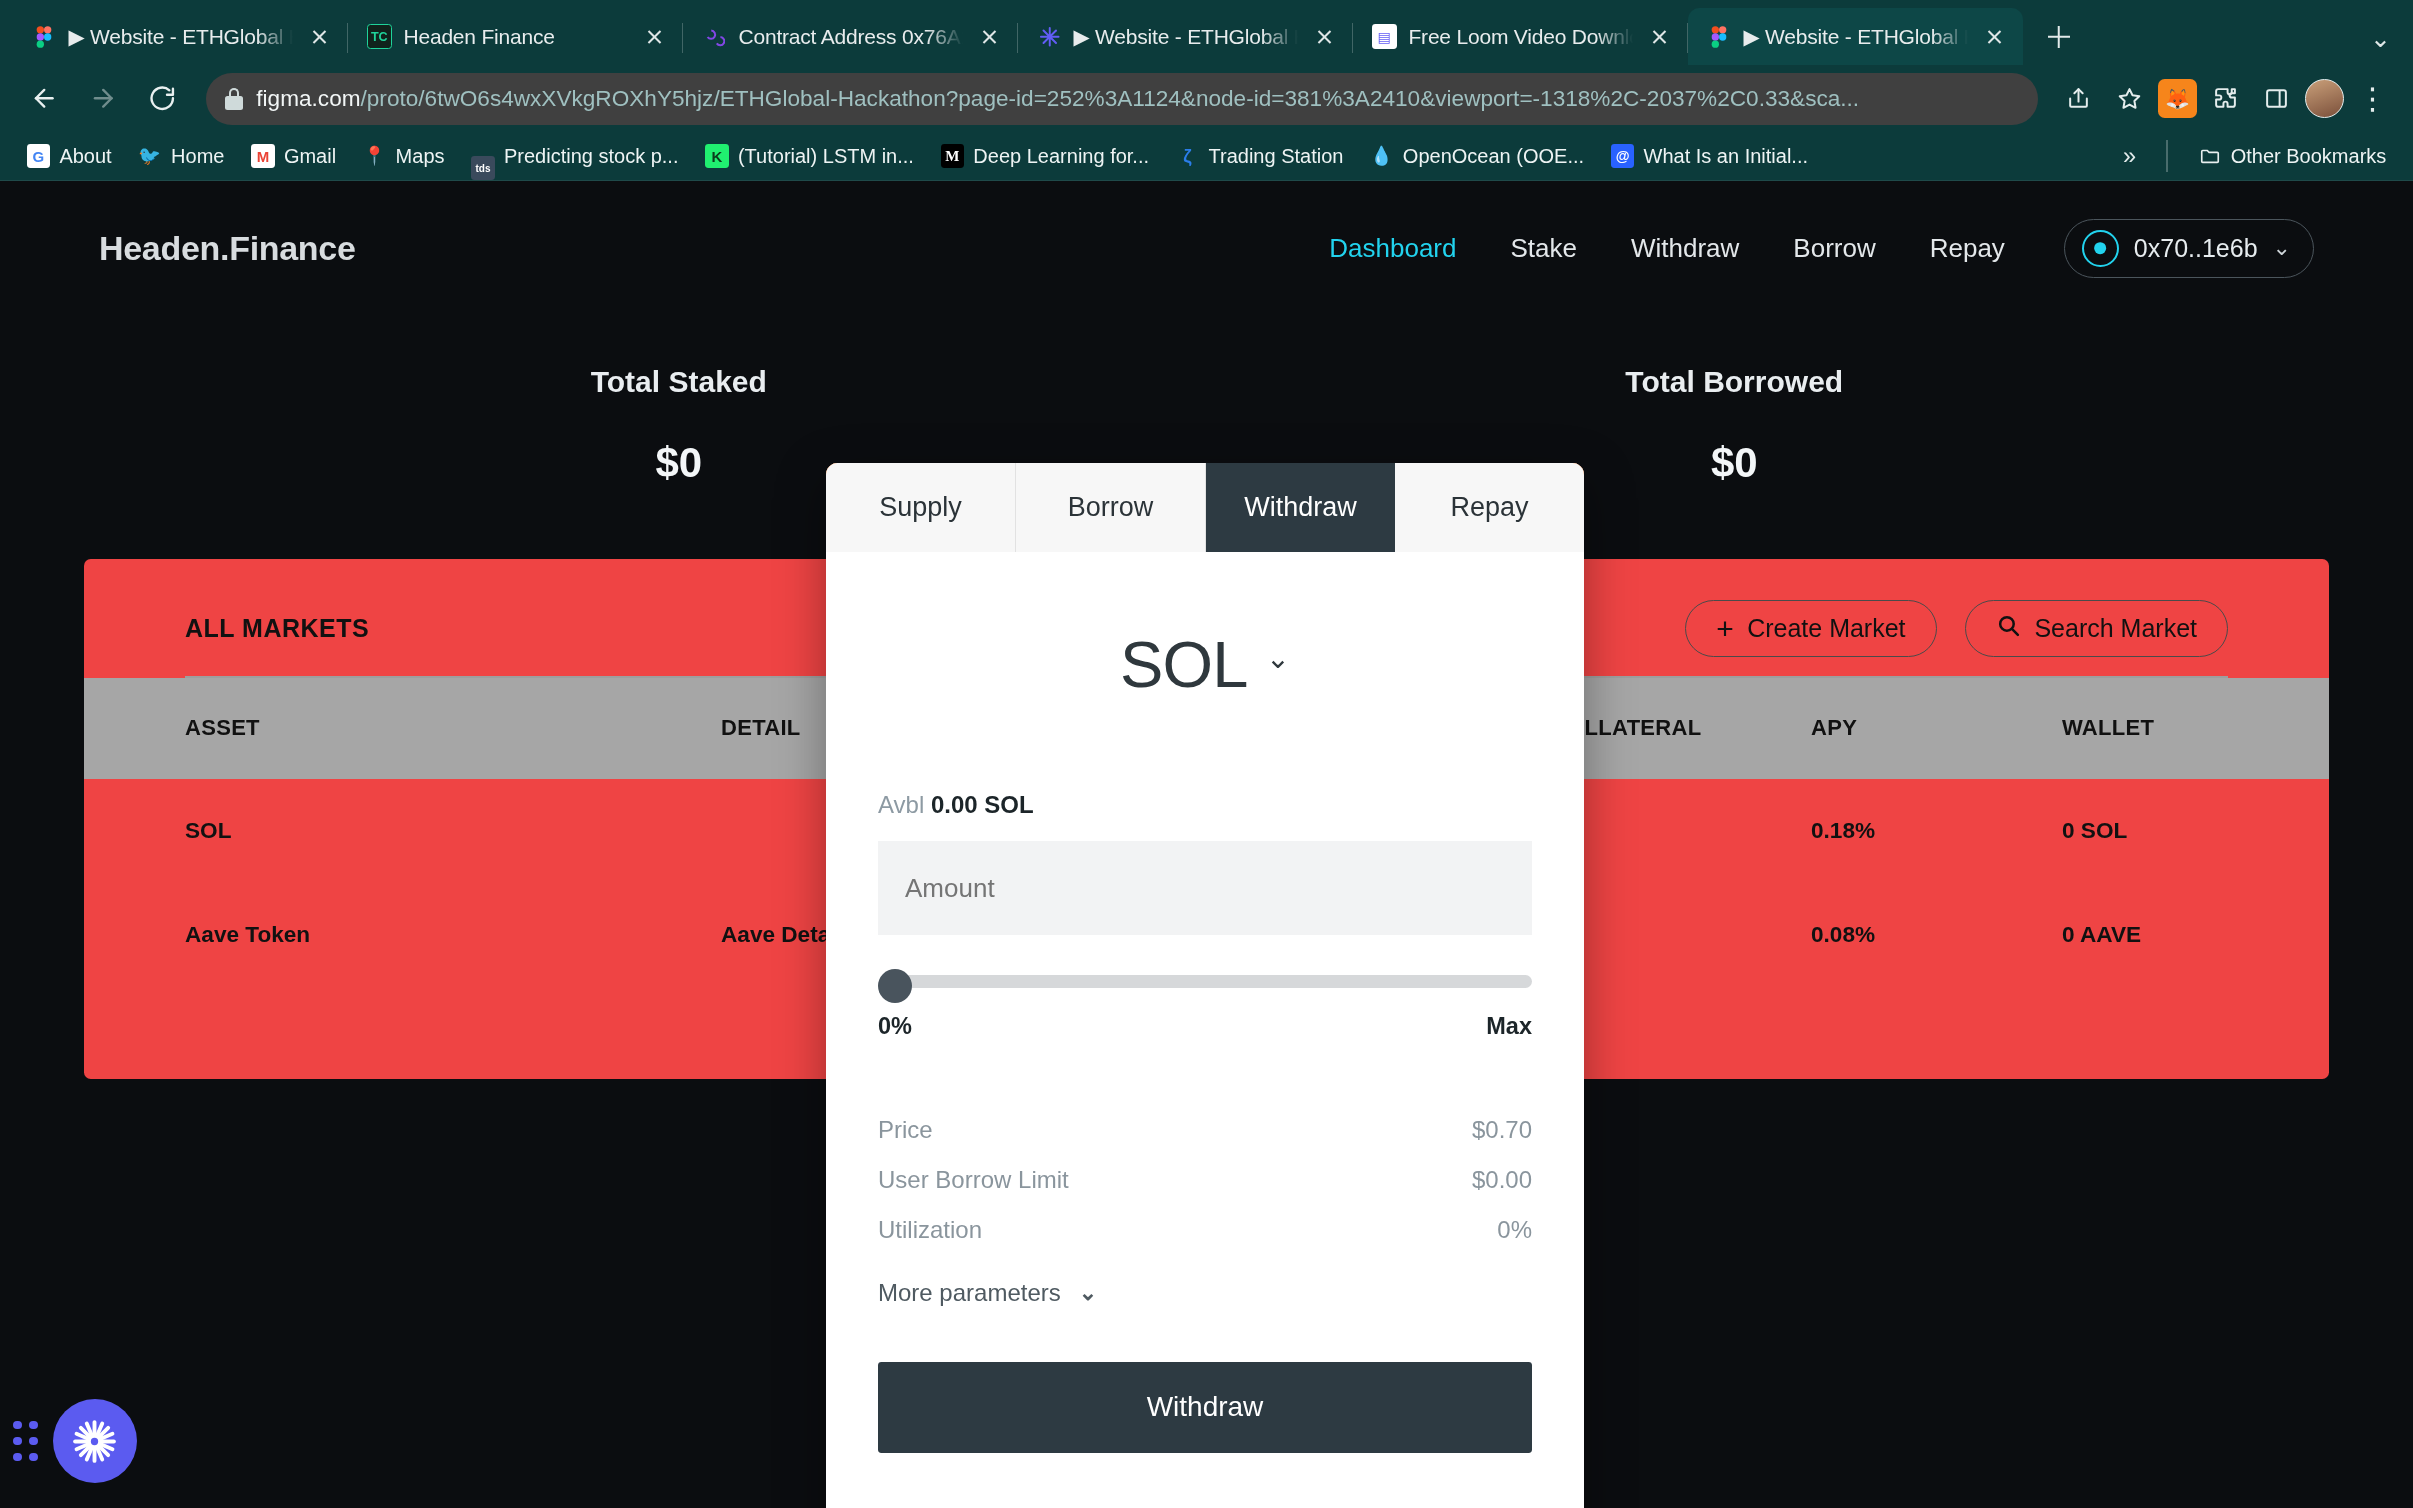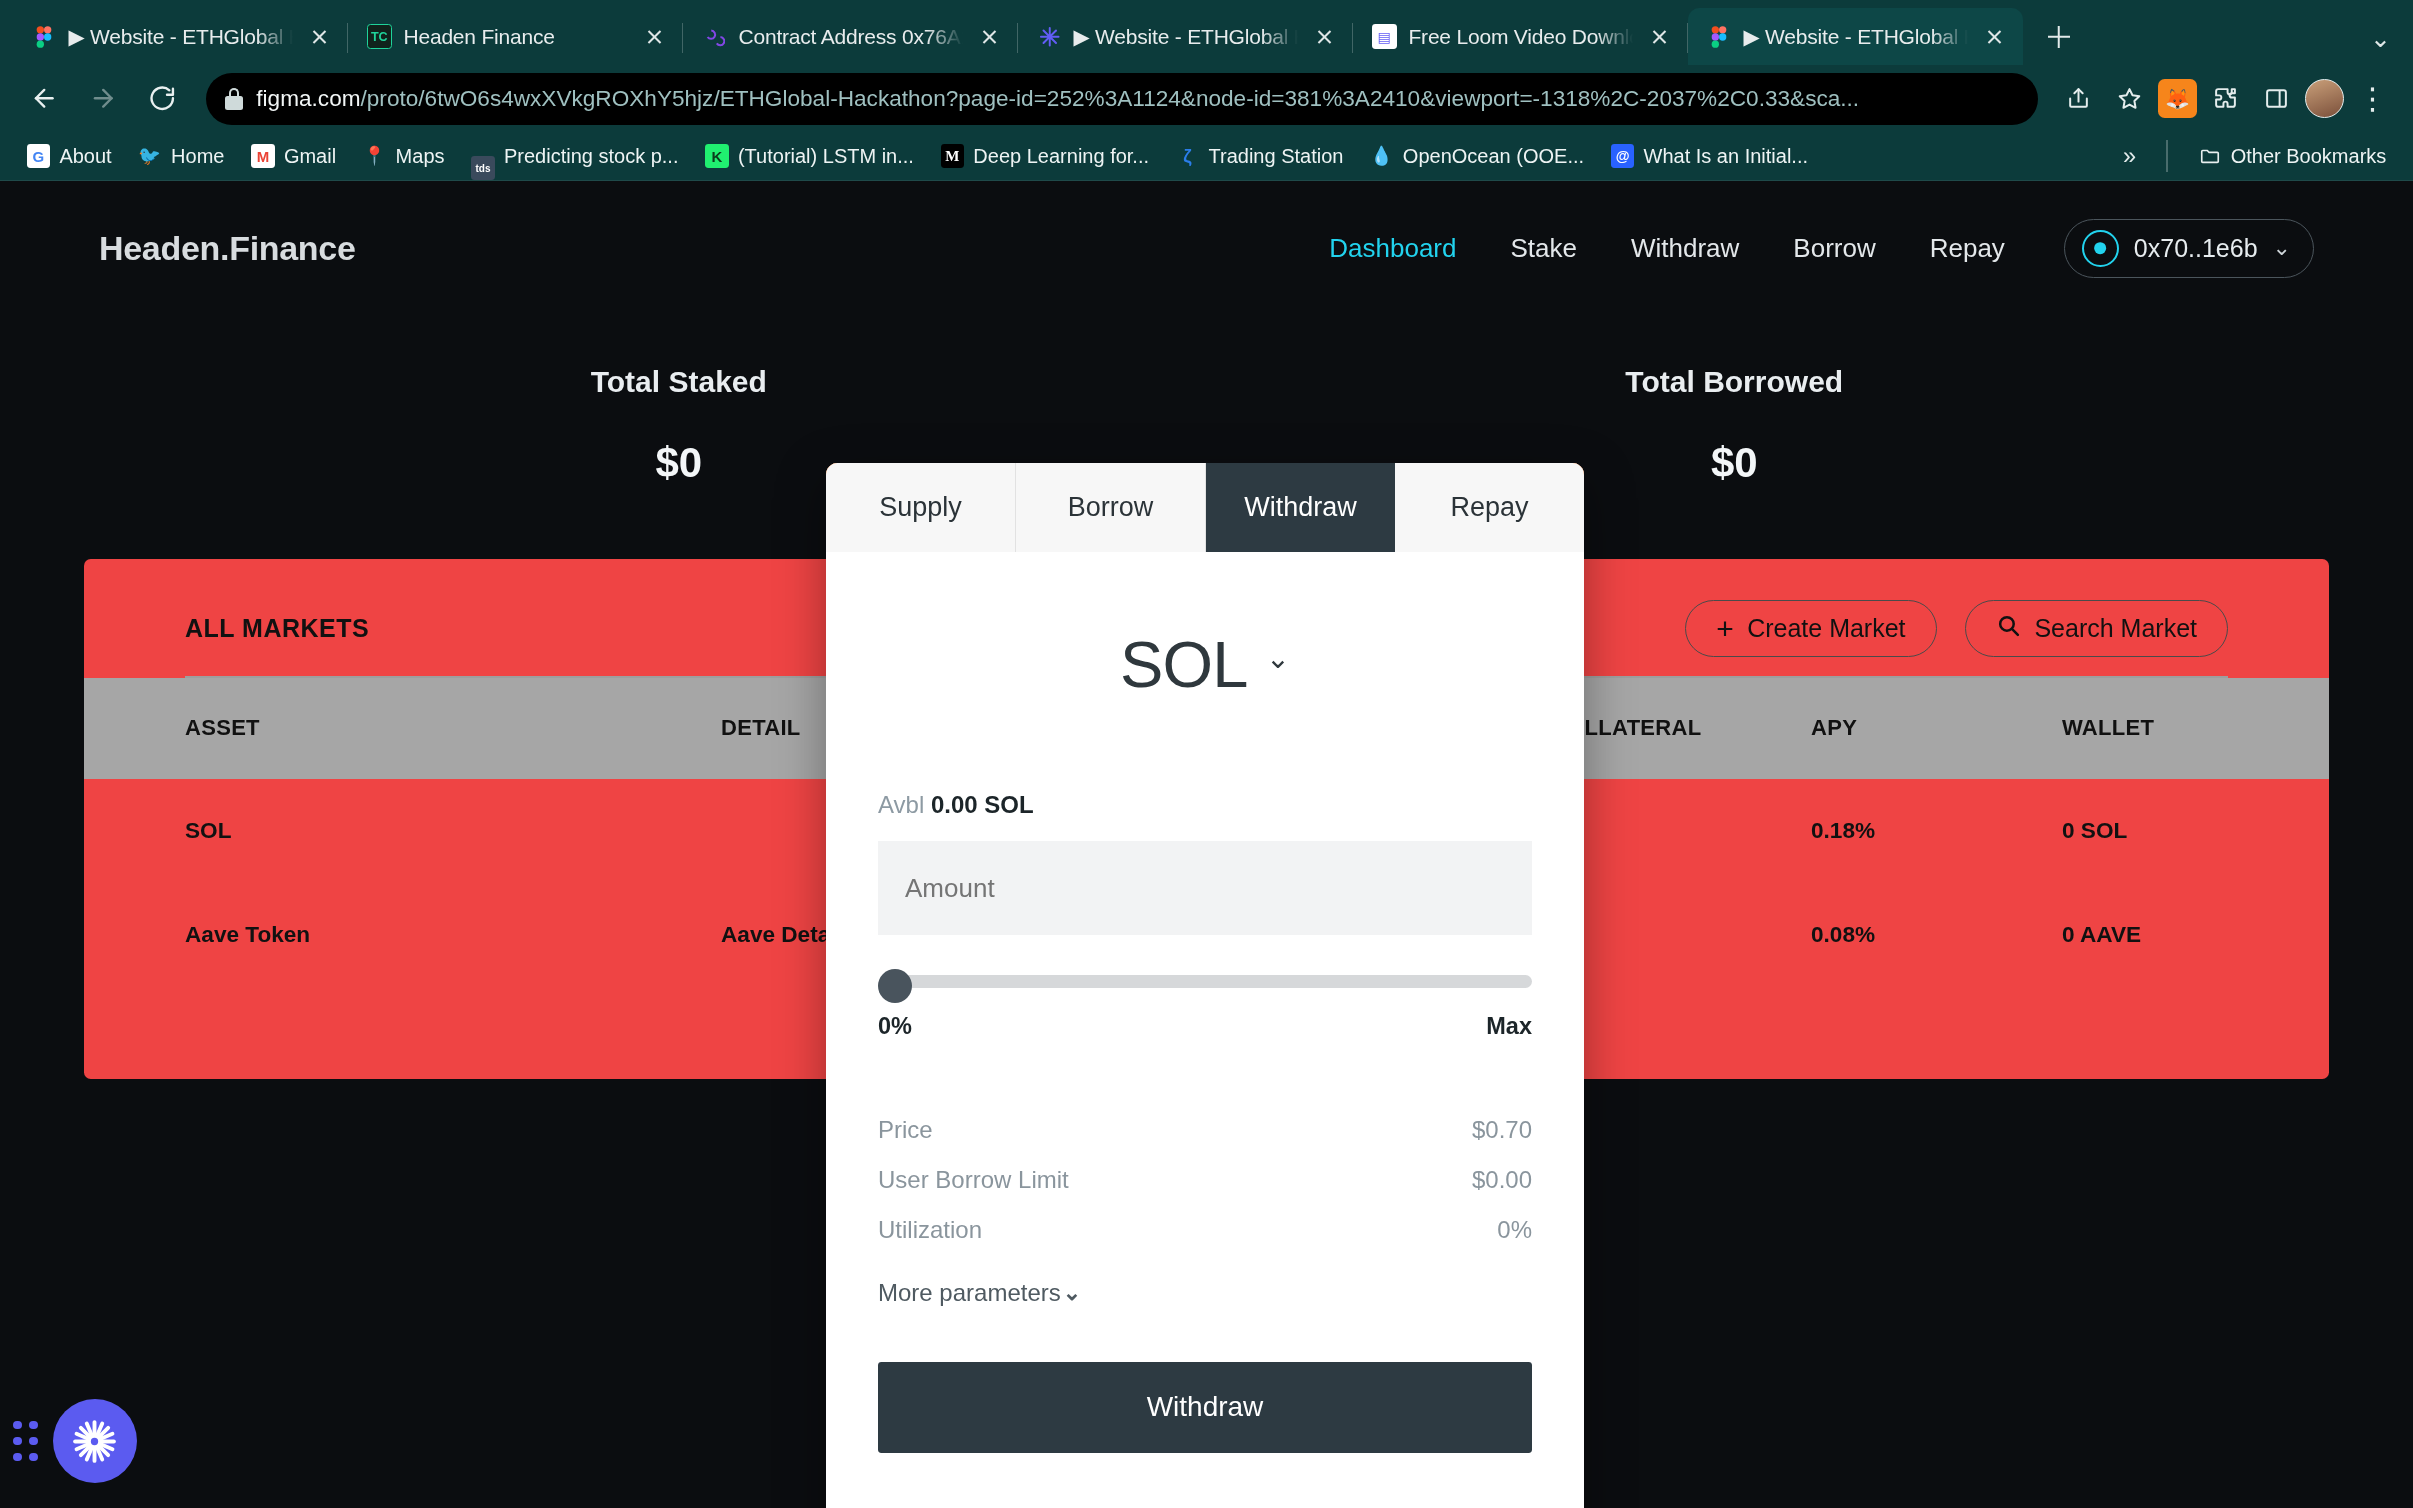--- a/index.html
+++ b/index.html
@@ -74,21 +74,21 @@
     height: 67px; background: #0c3b3b;
     display: flex; align-items: center; gap: 6.7px; padding: 0 18.4px;
   }
   .navbtn {
     width: 52px; height: 52px; border-radius: 50%;
     display:flex; align-items:center; justify-content:center;
     color:#e9f0f0; font-size: 25px; flex: 0 0 52px;
   }
   .omnibox {
     flex: 1 1 auto; height: 52px; margin: 0 11.7px;
-    background: #000000; border-radius: 27px;
+    background: #404040; border-radius: 27px;
     display: flex; align-items: center; padding: 0 18.4px; gap: 13.4px;
     min-width: 0;
   }
   .lock { width: 18.4px; height: 22px; position: relative; flex:0 0 18.4px; }
   .lock .body { position:absolute; bottom:0; left:0; width:18.4px; height:13.4px;
     background:#cfdada; border-radius:2.5px; }
   .lock .shackle { position:absolute; top:0; left:4.2px; width:10px; height:10px;
     border:2.5px solid #cfdada; border-bottom:none; border-radius:5.9px 5.9px 0 0; }
   .url {
     font-size: 22.6px; color: #f2f6f6; white-space: nowrap; overflow: hidden;
@@ -256,21 +256,21 @@
   .slider-labels {
     display:flex; justify-content: space-between;
     font-size: 23.5px; color:#1c2529; font-weight:600; margin-top: 25px;
   }
   .rows { margin-top: 65px; }
   .row {
     display:flex; justify-content: space-between; align-items:center;
     font-size: 24px; color:#8a959d; padding: 11px 0;
   }
   .more {
-    display:flex; align-items:center; gap: 2px;
+    display:flex; align-items:center; gap: 18px;
     font-size: 24px; color:#4f5a61; margin-top: 23.5px;
   }
   .more .cv { font-size: 22px; font-weight: bold; }
   .cta {
     margin: 55px 0 0 0; height: 91px; background:#2d3a42; color:#fff;
     display:flex; align-items:center; justify-content:center;
     font-size: 28px; border-radius: 3.4px; border: none; width: 100%;
   }
 </style>
 </head>

